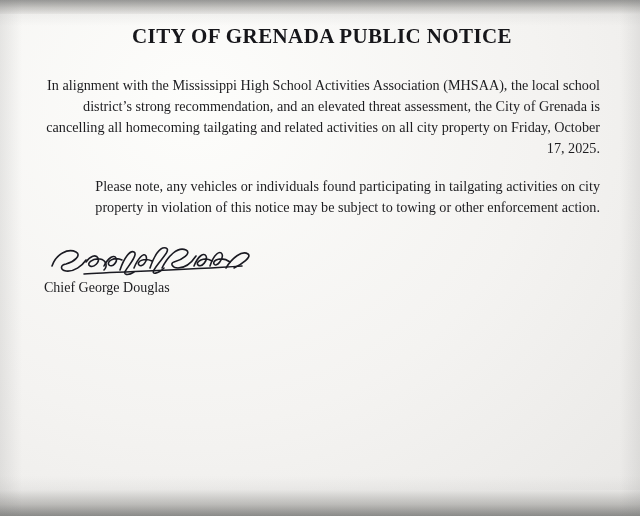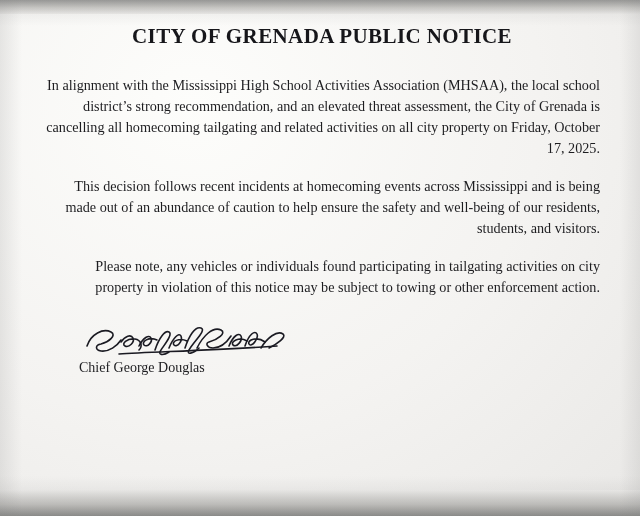--- a/index.html
+++ b/index.html
@@ -60,21 +60,20 @@
   }
   .para {
     font-size: 14.2px;
     line-height: 21px;
     color: #1d1d20;
     margin: 0 0 17px 0;
     text-align: right;
   }
   .signature-block {
     margin-top: 26px;
-    margin-left: 35px;
   }
   .signature {
     height: 34px;
     width: 210px;
     position: relative;
     margin-left: 2px;
     margin-bottom: 1px;
   }
   .signature svg {
     display: block;
@@ -90,21 +89,20 @@
 
 <div class="page">
   <div class="edge-top"></div>
   <div class="edge-bottom"></div>
   <div class="paper-shade"></div>
 
   <div class="content">
     <h1 class="title">CITY OF GRENADA PUBLIC NOTICE</h1>
 
     <p class="para">In alignment with the Mississippi High School Activities Association (MHSAA), the local school district’s strong recommendation, and an elevated threat assessment, the City of Grenada is cancelling all homecoming tailgating and related activities on all city property on Friday, October 17, 2025.</p>
-    <p class="para">This decision follows recent incidents at homecoming events across Mississippi and is being made out of an abundance of caution to help ensure the safety and well-being of our residents, students, and visitors.</p>
     <p class="para">Please note, any vehicles or individuals found participating in tailgating activities on city property in violation of this notice may be subject to towing or other enforcement action.</p>
 
     <div class="signature-block">
       <div class="signature" title="George Douglas">
         <svg width="210" height="34" viewBox="0 0 210 34" xmlns="http://www.w3.org/2000/svg">
           <g fill="none" stroke="#1a1a22" stroke-width="1.6" stroke-linecap="round" stroke-linejoin="round">
             <path d="M6 22 C10 10, 22 4, 30 8 C36 11, 28 18, 20 20 C14 21, 14 26, 20 27 C28 28, 36 22, 40 16"></path>
             <path d="M40 18 C44 12, 50 10, 52 14 C54 18, 48 24, 44 22 C40 20, 46 14, 54 15 C60 16, 62 22, 58 26"></path>
             <path d="M58 22 C62 14, 68 10, 70 14 C72 18, 66 24, 63 21 C60 18, 68 12, 76 16"></path>
             <path d="M74 26 C78 14, 84 6, 88 8 C92 10, 84 20, 80 26 C76 31, 82 32, 88 28"></path>

